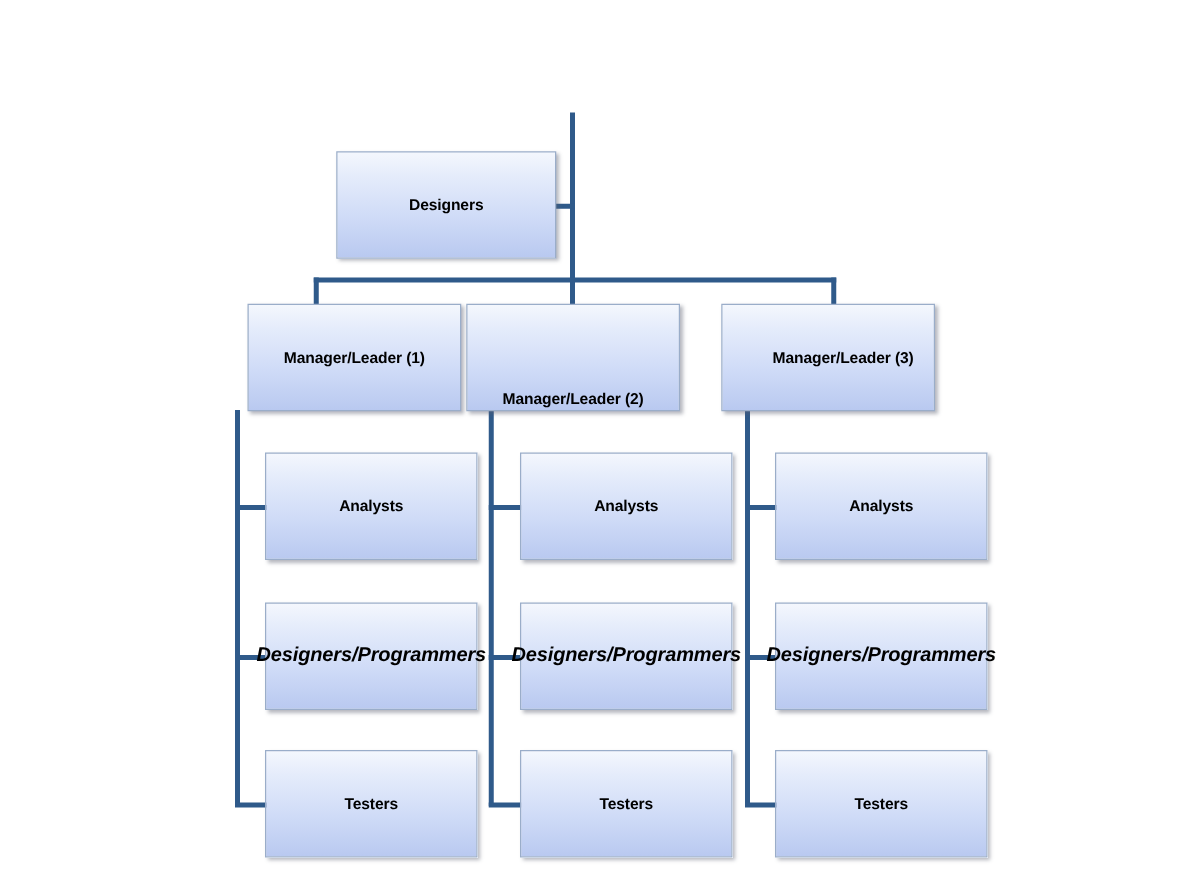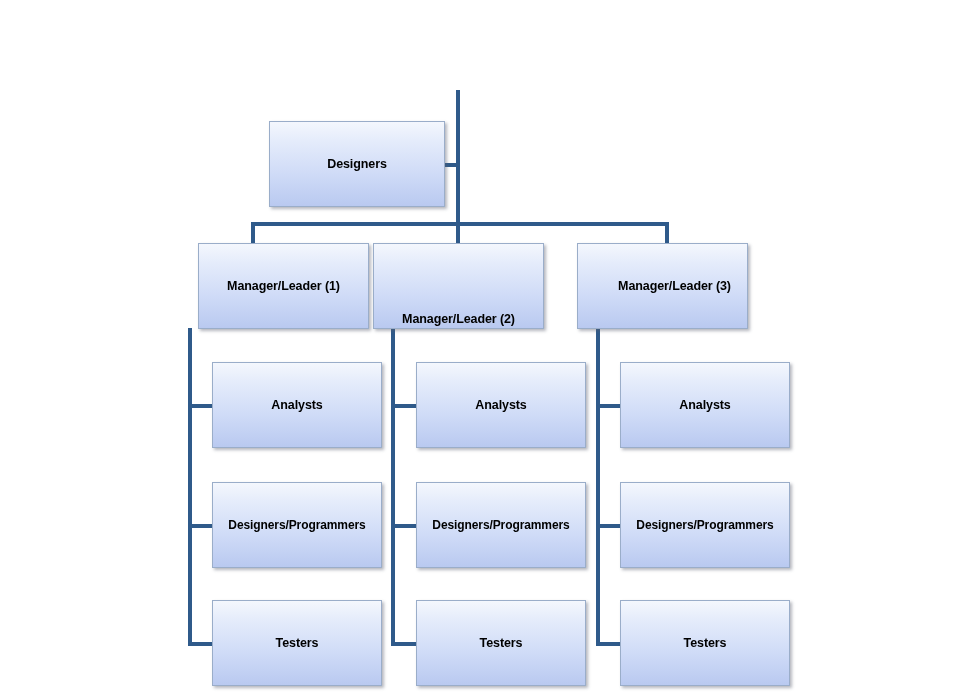--- a/index.html
+++ b/index.html
@@ -34,21 +34,22 @@
   .node-label {
     font-weight: bold;
     font-size: 12.5px;
     color: #000000;
     line-height: 1.35;
     letter-spacing: -0.1px;
     padding: 0 6px;
     white-space: pre-line;
   }
   .node-label.small {
-    font-size: 12px;
+    font-size: 16px;
+    font-style: italic;
   }
 
   
   .conn {
     position: absolute;
     background: #2f5a8a;
   }
   .conn.v { width: 4px; }
   .conn.h { height: 4px; }
 </style>

